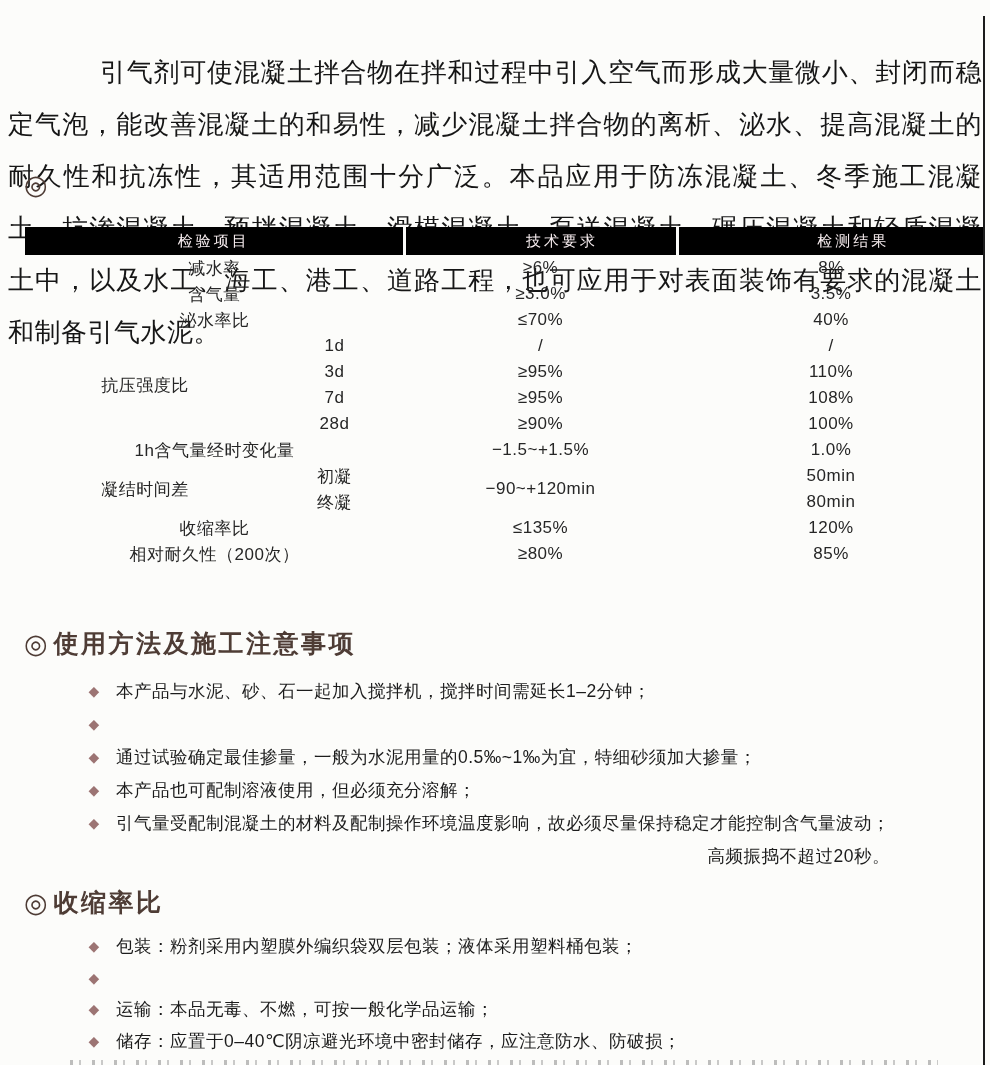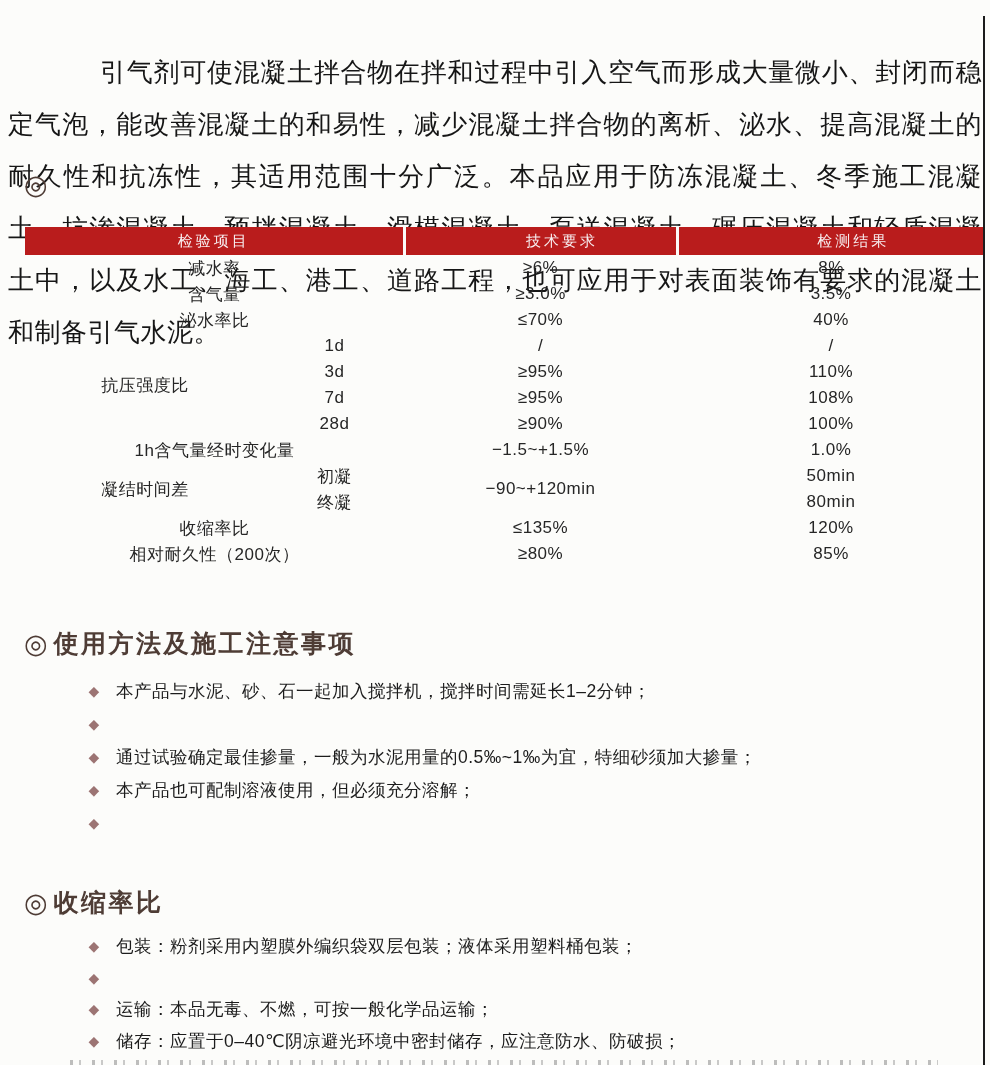--- a/index.html
+++ b/index.html
@@ -25,21 +25,21 @@
   .section-h .s-title{font-size:25px;letter-spacing:2.5px;}
   #sec-physical{top:170px;}
   #sec-usage{top:627px;}
   #sec-packing{top:886px;}
   
   table.spec{
     position:absolute;top:227px;left:25px;width:960px;
     border-collapse:collapse;table-layout:fixed;
   }
   table.spec th{
-    background:#b91c1c;color:#f8eef0;font-weight:400;
+    background:#000000;color:#f8eef0;font-weight:400;
     font-size:15px;height:26px;letter-spacing:3px;
   }
   table.spec th + th{border-left:3px solid #fbfbf9;padding-left:44px;}
   table.spec td{
     text-align:center;vertical-align:middle;
     font-size:17px;color:#262626;height:26px;padding:0;
     font-weight:500;letter-spacing:0.5px;
   }
   
   .bullets{position:absolute;left:84px;width:880px;}
@@ -178,20 +178,22 @@
     <div class="bullet-item">
       <span class="b-marker">◆</span>
       <span class="b-text">通过试验确定最佳掺量，一般为水泥用量的0.5‰~1‰为宜，特细砂须加大掺量；</span>
     </div>
     <div class="bullet-item">
       <span class="b-marker">◆</span>
       <span class="b-text">本产品也可配制溶液使用，但必须充分溶解；</span>
     </div>
     <div class="bullet-item">
       <span class="b-marker">◆</span>
+      <span class="b-text">引气量受配制混凝土的材料及配制操作环境温度影响，故必须尽量保持稳定才能控制含气量波动；
+高频振捣不超过20秒。</span>
     </div>
   </div>
 
   <div class="section-h" id="sec-packing">
     <span class="ring">◎</span>
     <span class="s-title">收缩率比</span>
   </div>
 
   <div class="bullets" id="packing-list">
     <div class="bullet-item">

